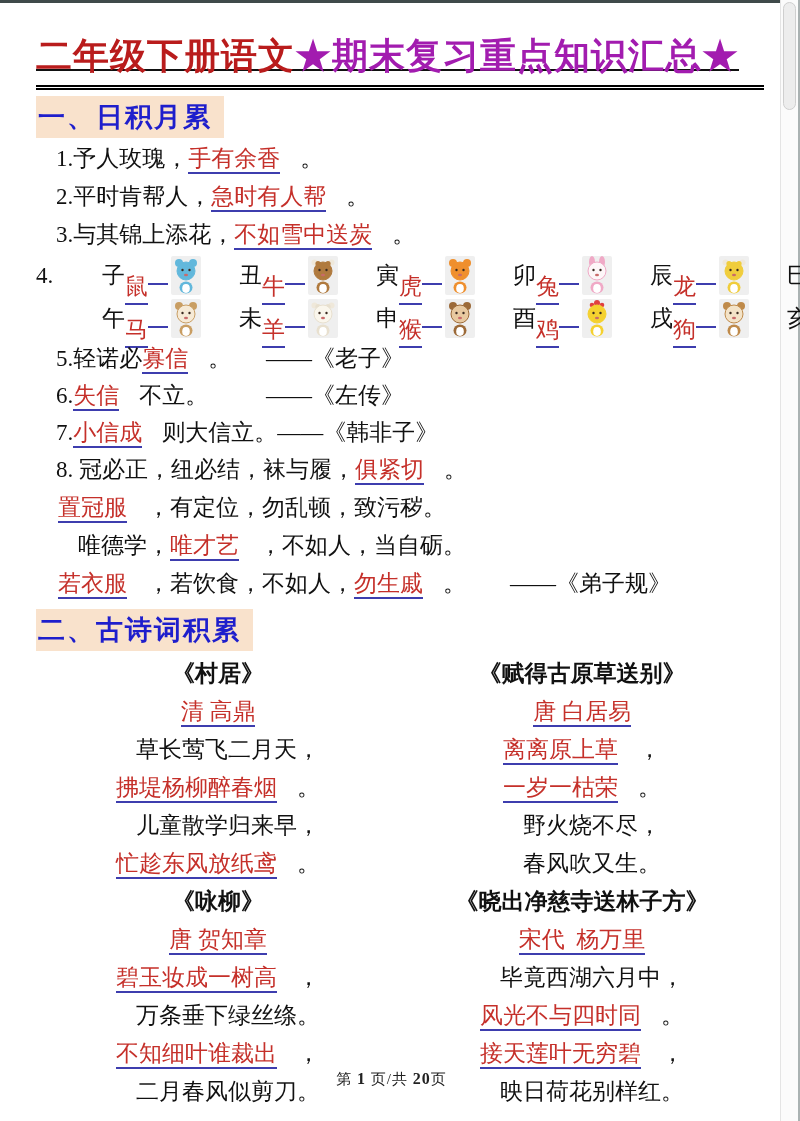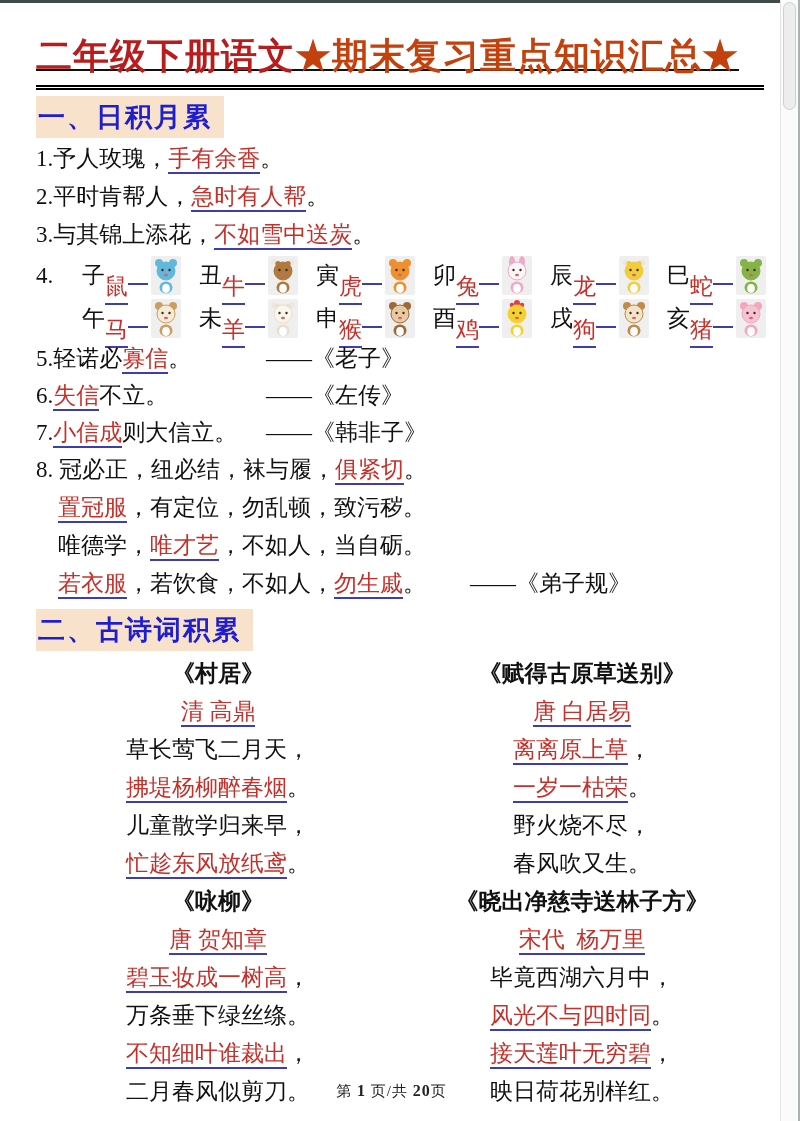--- a/index.html
+++ b/index.html
@@ -24,35 +24,35 @@
   .content{position:absolute;top:10px;left:36px;width:728px;}
   
   .title-wrap{
     border-bottom:5px double #000;
     padding:22px 0 4px 0;
     white-space:nowrap;
     font-weight:bold;font-size:36px;letter-spacing:1px;
     text-decoration:underline;text-decoration-thickness:2px;
   }
   .title-black{color:#b91c1c;}
-  .title-red{color:#c2410c;}
+  .title-red{color:#a21caf;}
   
   .sec-heading{
     display:inline-block;
     background:#f9e2cc;
     color:#1e1ecc;
     font-weight:bold;font-size:27px;
     padding:3px 12px 3px 2px;
     margin:6px 0 2px 0;
     letter-spacing:2px;
     font-family:"Liberation Sans","DejaVu Sans",sans-serif;
   }
   .line{font-size:23px;line-height:38px;white-space:nowrap;}
   .red{color:#c5302a;}
-  .blk{color:#111;}
+  .blk{color:#111;margin-left:20px;}
   .u{border-bottom:2px solid #3d3dae;padding-bottom:1px;margin-top:24px;}
   
   .zrow{display:flex;align-items:center;gap:18px;height:43px;}
   .zprefix{font-size:23px;width:28px;flex:0 0 auto;}
   .zentry{display:inline-flex;align-items:center;}
   .zchar{font-size:23px;}
   .zblank{display:inline-block;width:20px;height:16px;border-bottom:2px solid #3d3dae;}
   .zicon{margin-left:3px;display:inline-block;}
   .zicon svg{display:block;}
   
@@ -63,21 +63,21 @@
   .indent{padding-left:22px;}
   .src8{margin-left:44px;}
   
   .poems-grid{display:grid;grid-template-columns:50% 50%;margin-top:2px;}
   .poem{text-align:center;font-size:23px;line-height:38px;}
   .poem-title{font-weight:bold;white-space:pre;}
   .poem-author{white-space:pre;}
   .poem-line{white-space:pre;}
   
   .footer{
-    position:absolute;bottom:20px;left:0;width:783px;text-align:center;
+    position:absolute;bottom:32px;left:0;width:783px;text-align:center;
     font-size:15px;color:#222;letter-spacing:1px;
   }
   .footer b{font-size:16px;}
 </style>
 </head>
 <body>
 
 <div class="top-edge"></div>
 
 <div class="scroll-strip">

